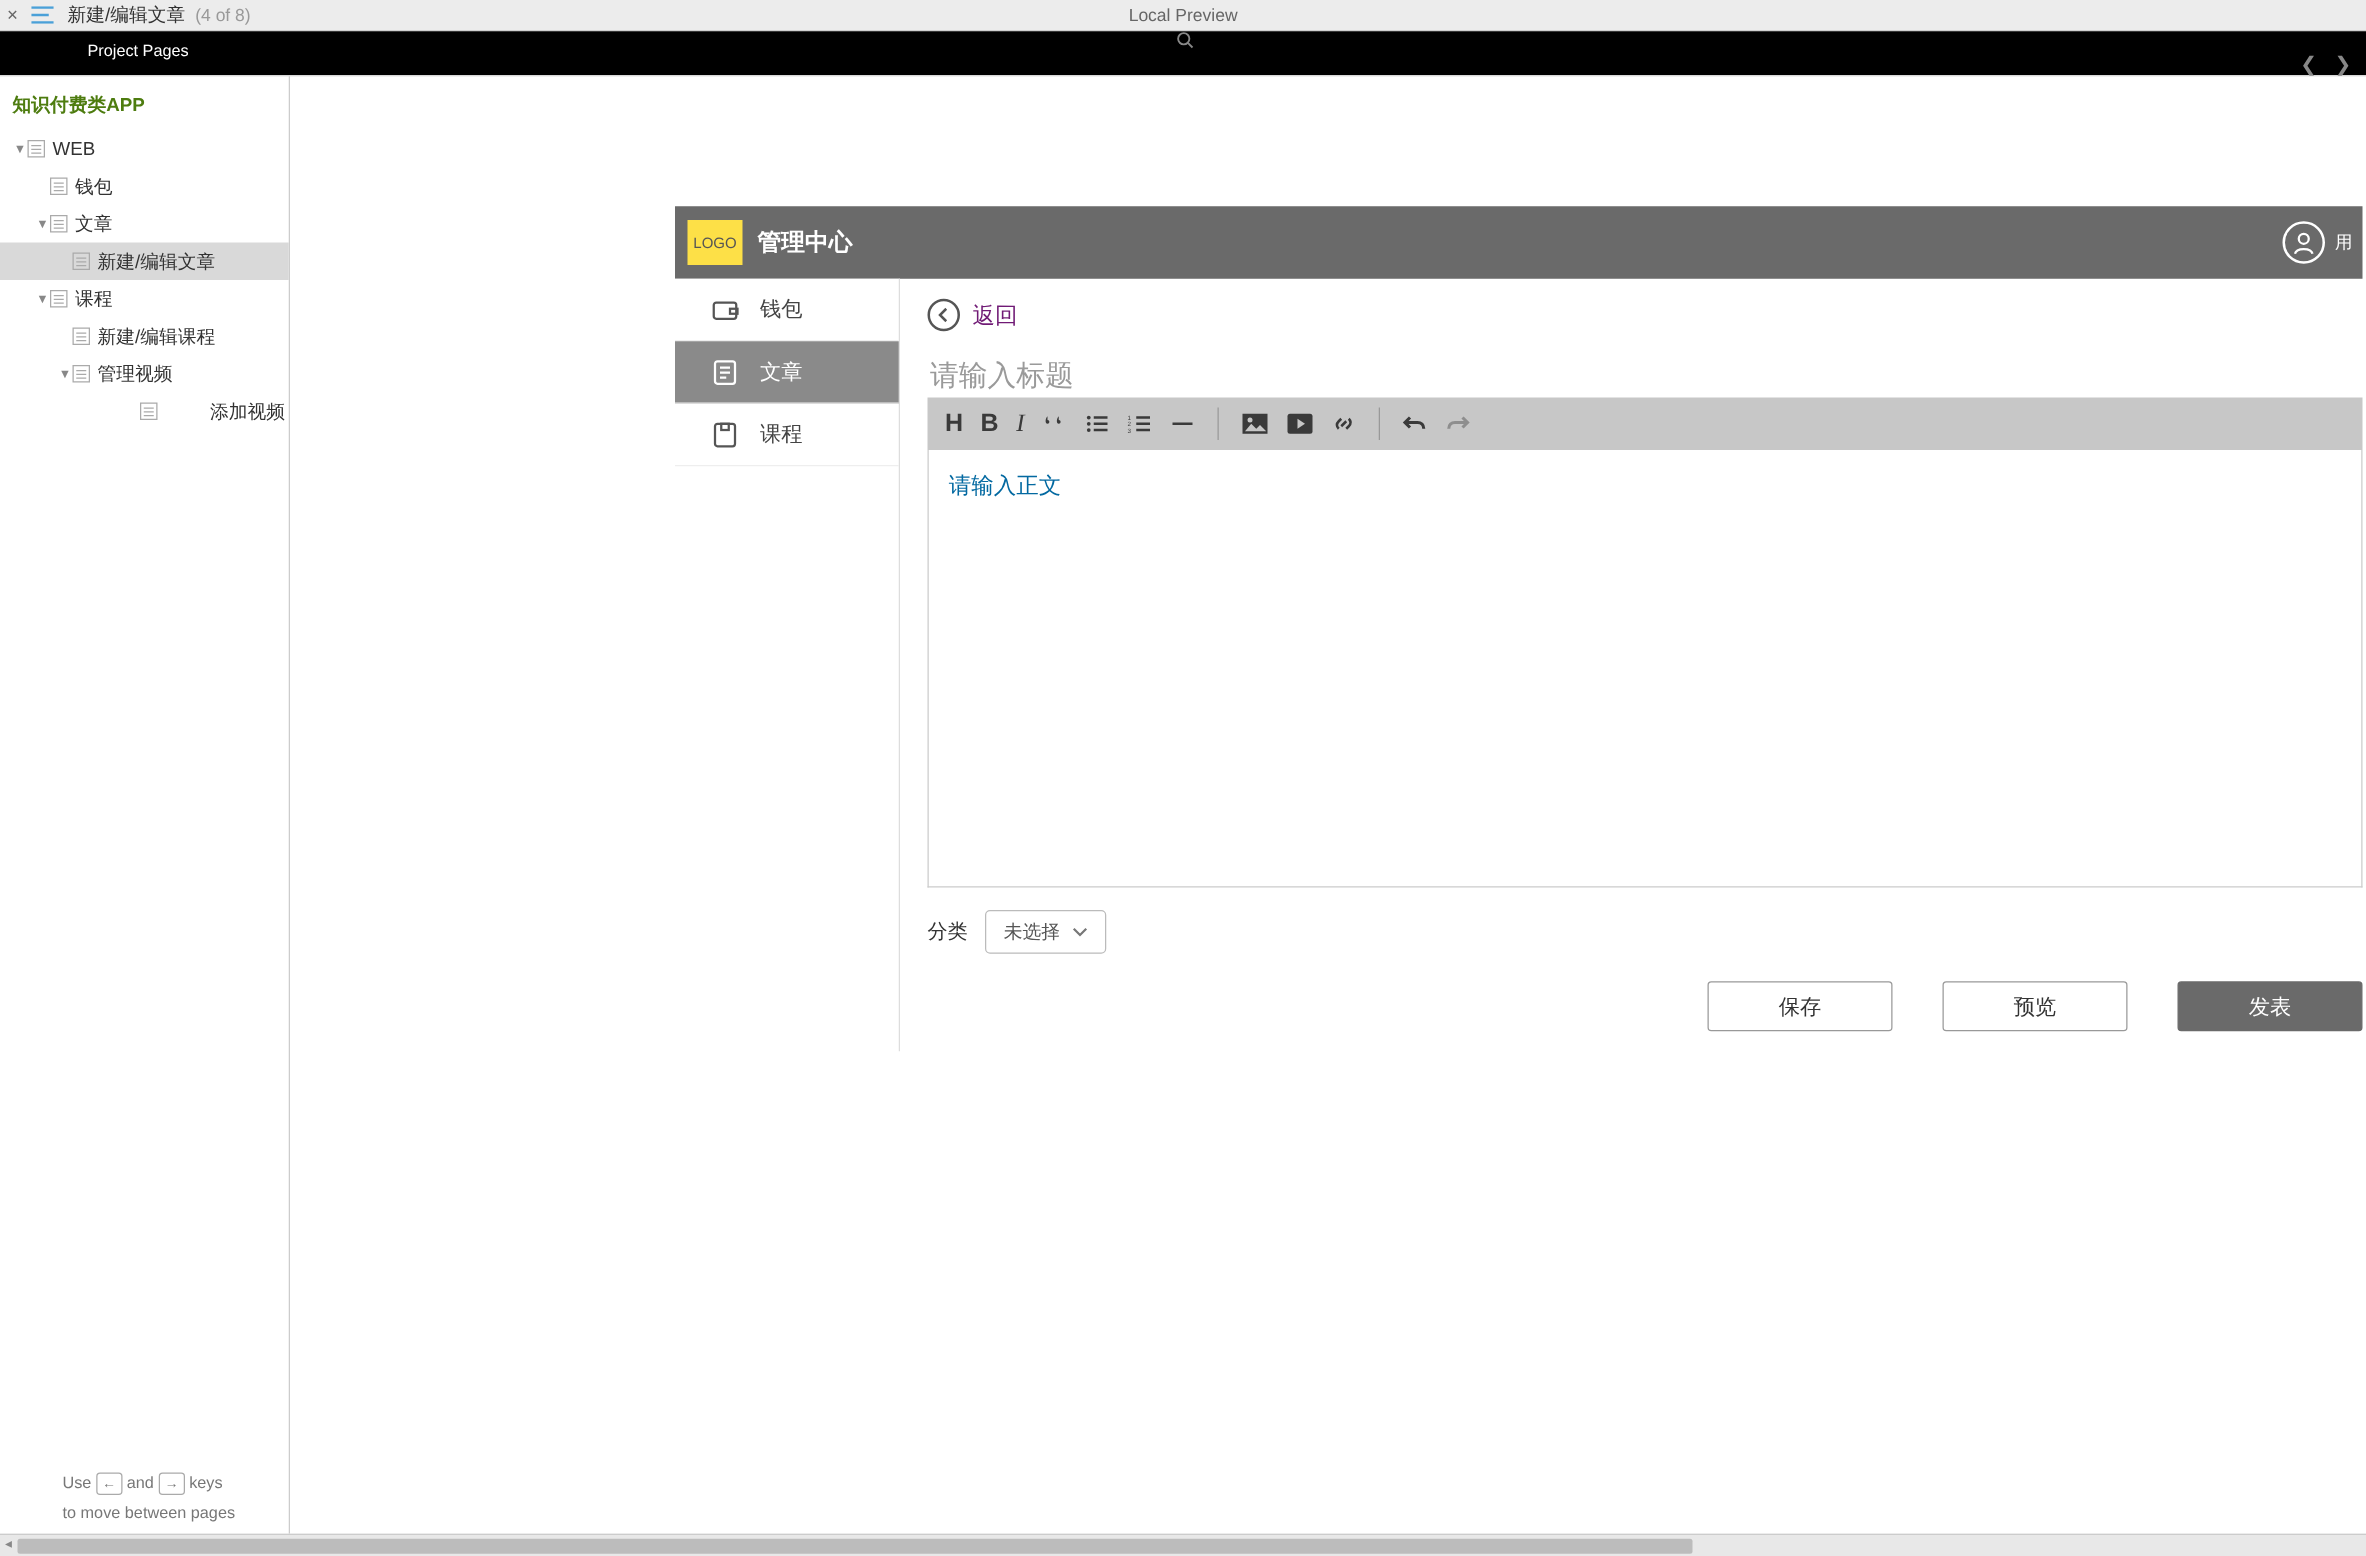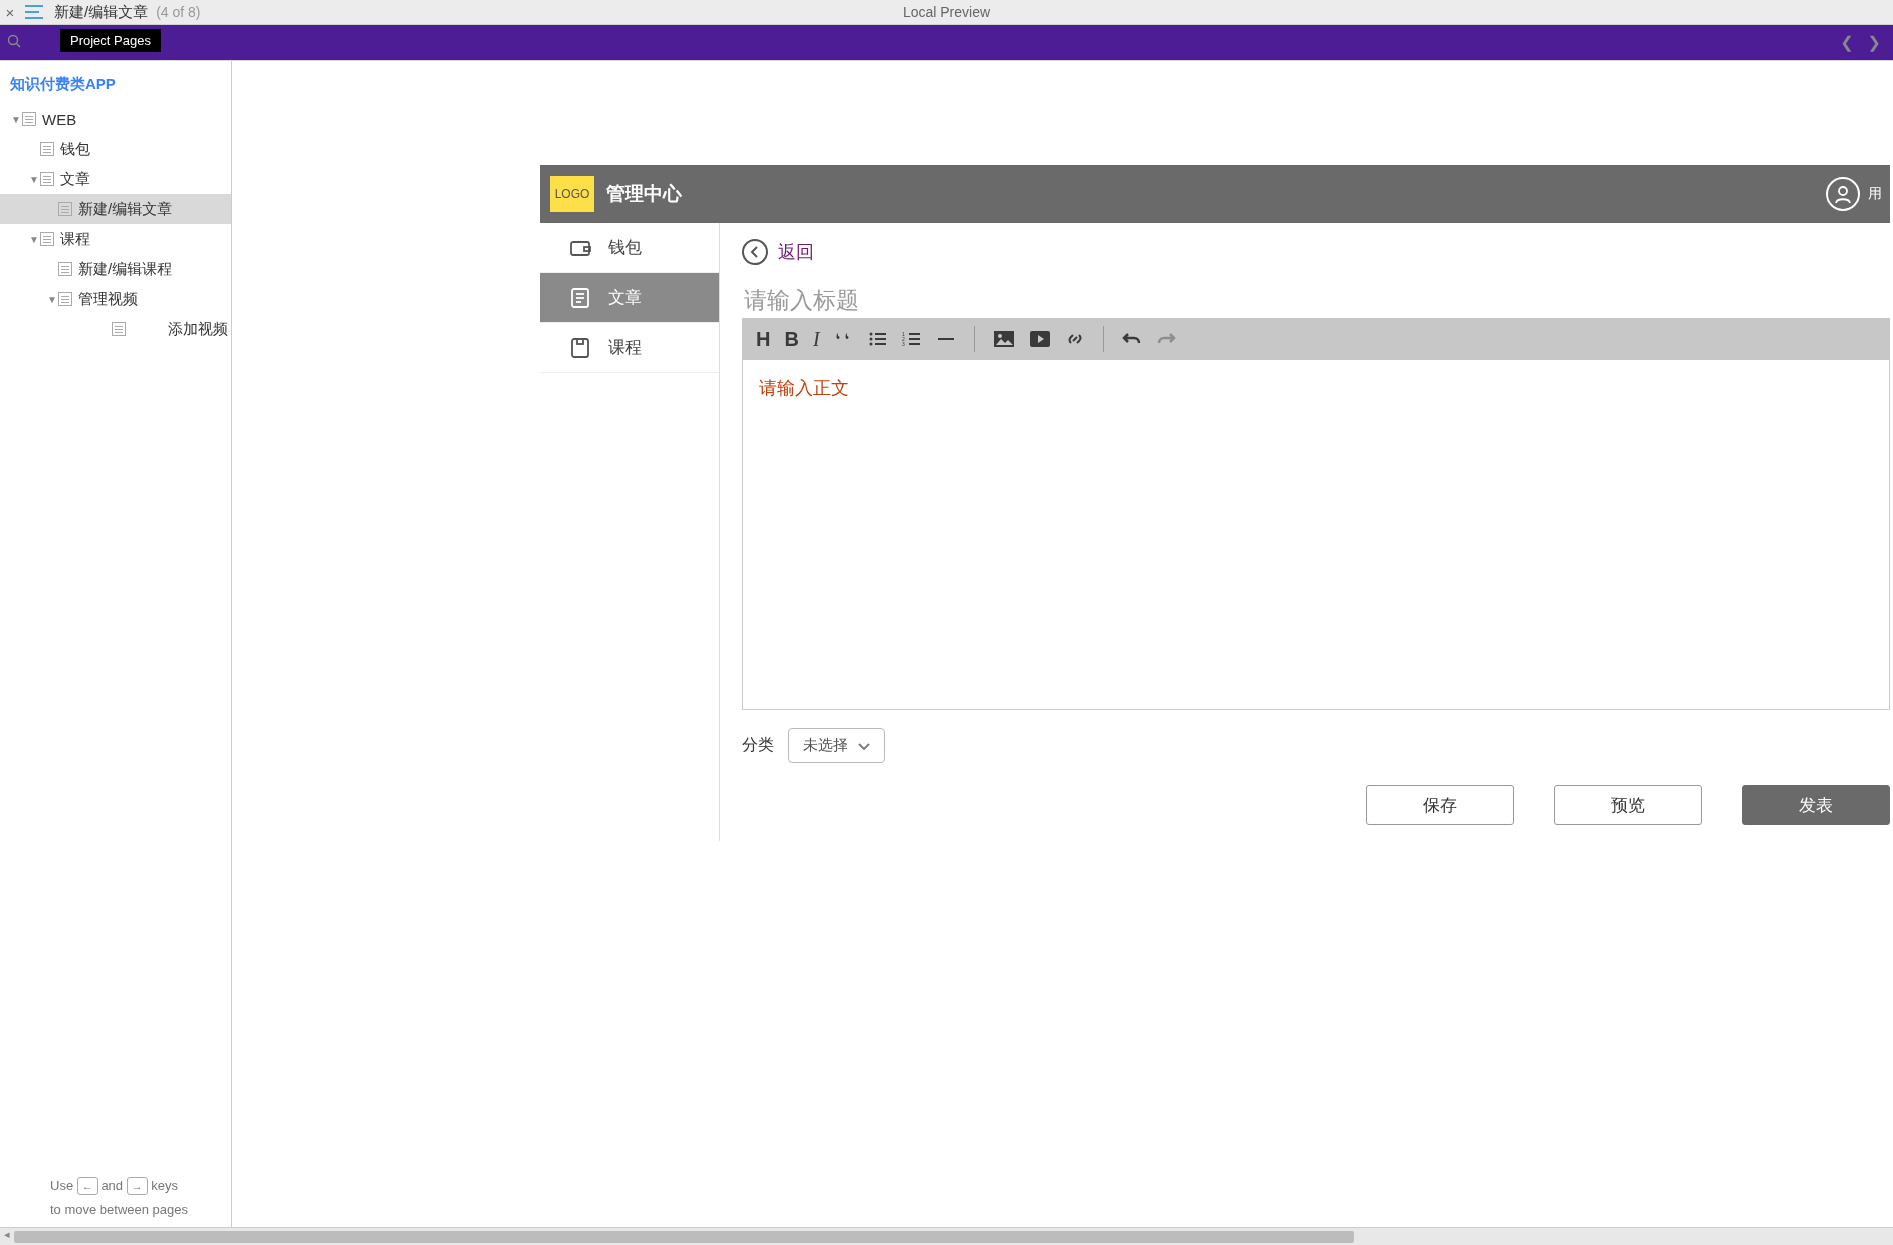--- a/index.html
+++ b/index.html
@@ -29,21 +29,22 @@
 .top-count { color:#999; margin-left:8px; font-size:14px; }
 .top-center { position:absolute; left:50%; transform:translateX(-50%); color:#666; font-size:14px; }
 
 
 .second-row {
   height: 36px;
   display:flex;
   align-items:center;
   border-bottom:1px solid #d8d8d8;
   position:relative;
-  background:#4c1d95;
+  background:#000000;
+  flex-direction:column;
 }
 .search-icon { width:22px; text-align:center; color:#888; margin-left:3px; }
 .tooltip-badge {
   position:absolute;
   left:60px; top:4px;
   background:#000; color:#fff;
   padding:4px 10px;
   font-size:13px;
 }
 .nav-arrows { margin-left:auto; margin-right:8px; display:flex; gap:6px; color:#888; }
@@ -52,21 +53,21 @@
 
 .layout { display:flex; height:calc(100% - 61px - 18px); }
 .sidebar-left {
   width: 232px;
   background:#fff;
   border-right:1px solid #ccc;
   display:flex;
   flex-direction:column;
   position:relative;
 }
-.project-title { font-weight:bold; font-size:15px; padding:14px 10px 10px 10px; color:#3b82f6; }
+.project-title { font-weight:bold; font-size:15px; padding:14px 10px 10px 10px; color:#4d7c0f; }
 .tree { font-size:15px; color:#333; }
 .tree-item { display:flex; align-items:center; height:30px; cursor:pointer; }
 .tree-item.selected { background:#d9d9d9; }
 .tree-caret { width:12px; color:#888; font-size:10px; display:inline-flex; justify-content:center; }
 .tree-pageicon { width:14px; height:14px; border:1px solid #aaa; margin-right:6px; display:inline-flex; align-items:center; justify-content:center; }
 .tree-pageicon::before { content:""; width:8px; height:1px; background:#aaa; box-shadow:0 -3px 0 #aaa, 0 3px 0 #aaa; }
 .tree-label { }
 .indent-0 { padding-left:10px; }
 .indent-1 { padding-left:28px; }
 .indent-2 { padding-left:46px; }
@@ -186,21 +187,21 @@
   width:1px; height:26px; background:#999;
   margin:0 4px;
 }
 .editor-body {
   border:1px solid #ccc;
   border-top:none;
   height:350px;
   padding:16px;
   background:#fff;
 }
-.editor-placeholder { color:#c2410c; font-size:18px; }
+.editor-placeholder { color:#0369a1; font-size:18px; }
 
 .category-row {
   display:flex; align-items:center; gap:14px;
   padding:18px 0 0 0;
 }
 .category-label { font-weight:normal; font-size:16px; }
 .category-select {
   border:1px solid #bbb;
   border-radius:4px;
   padding:7px 14px;

